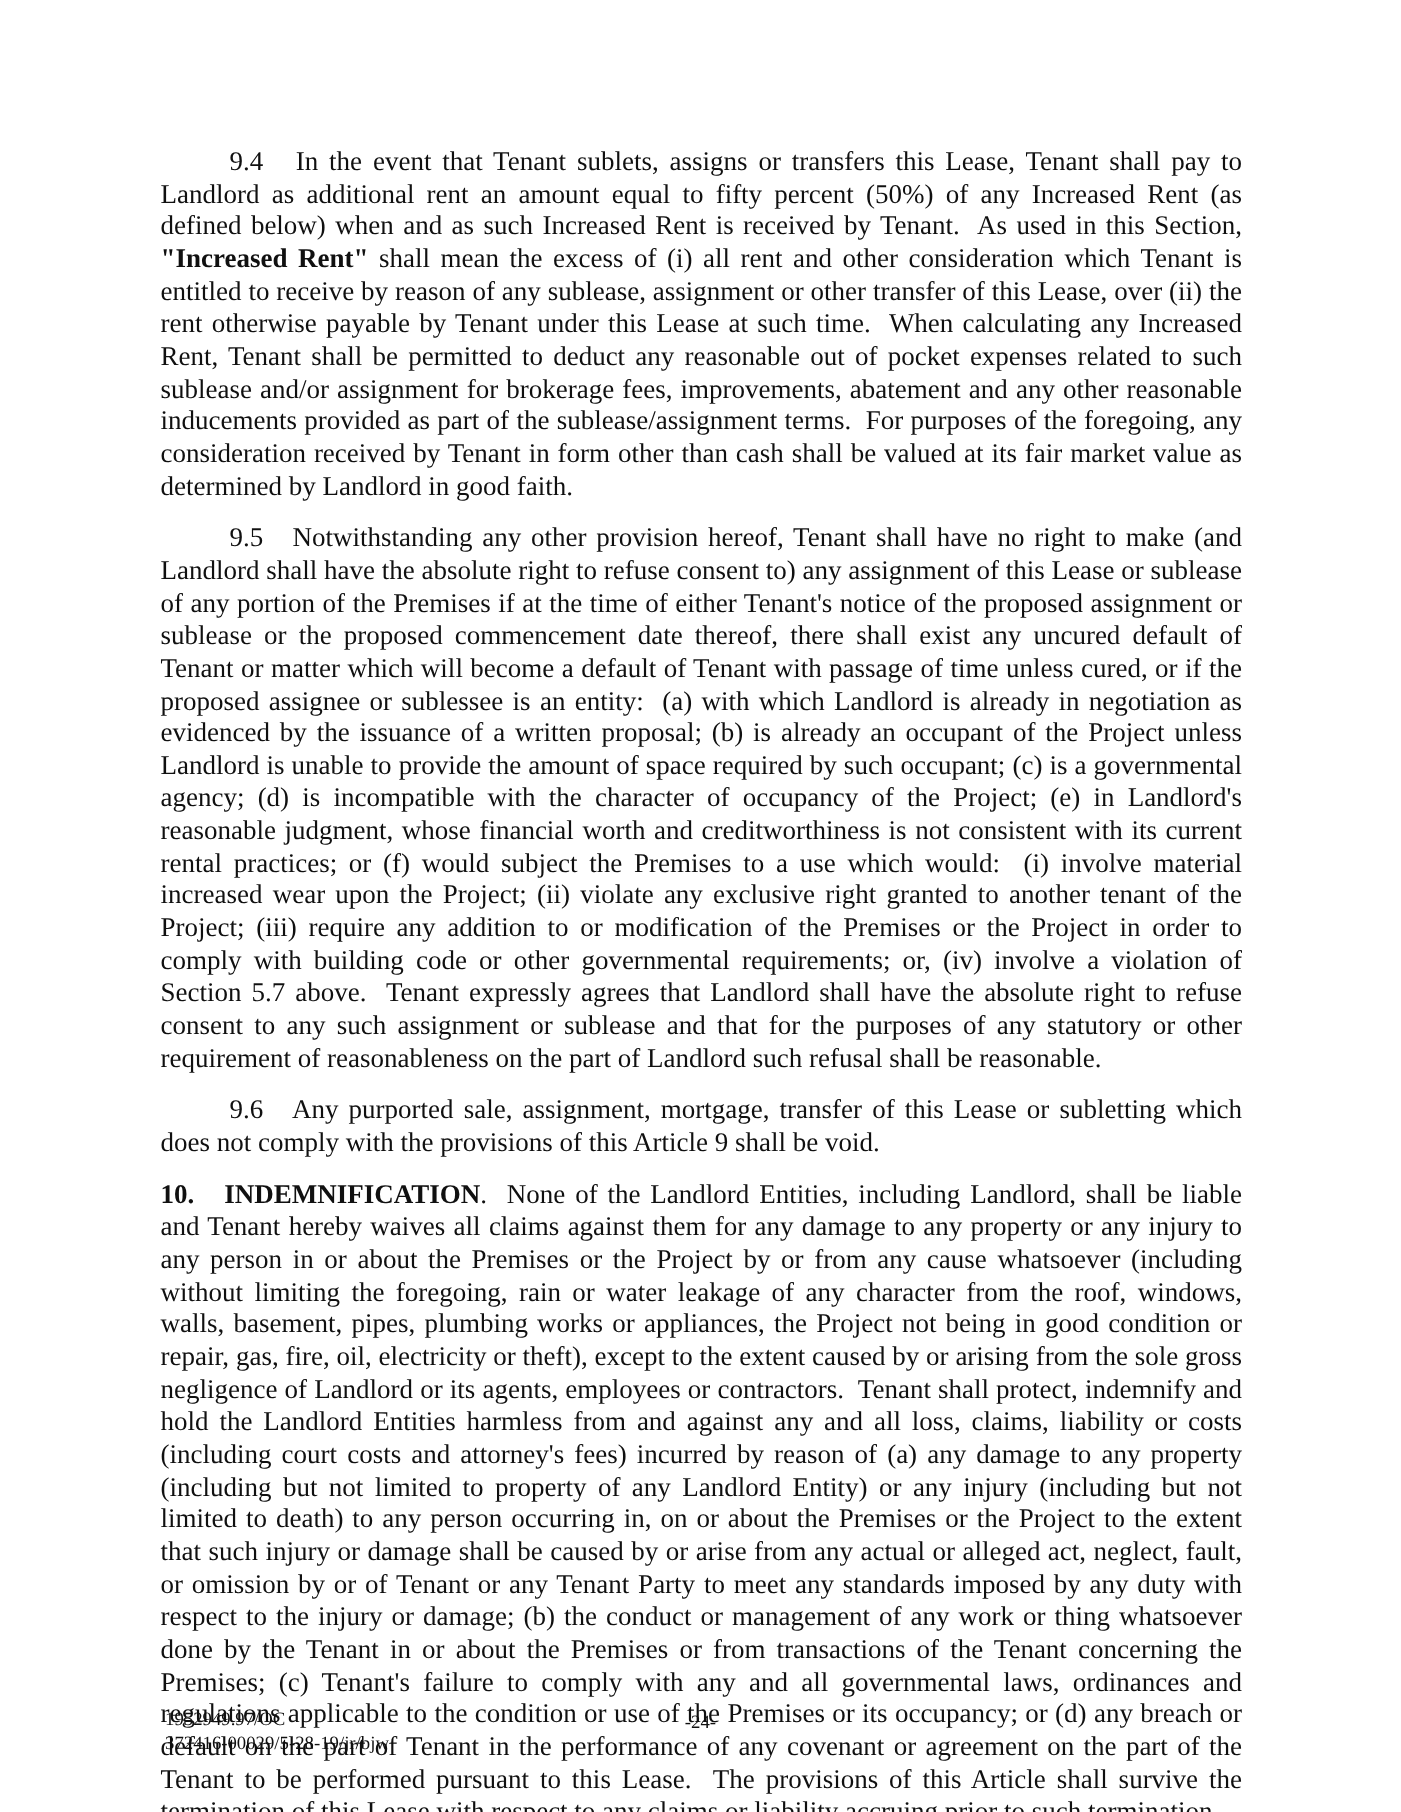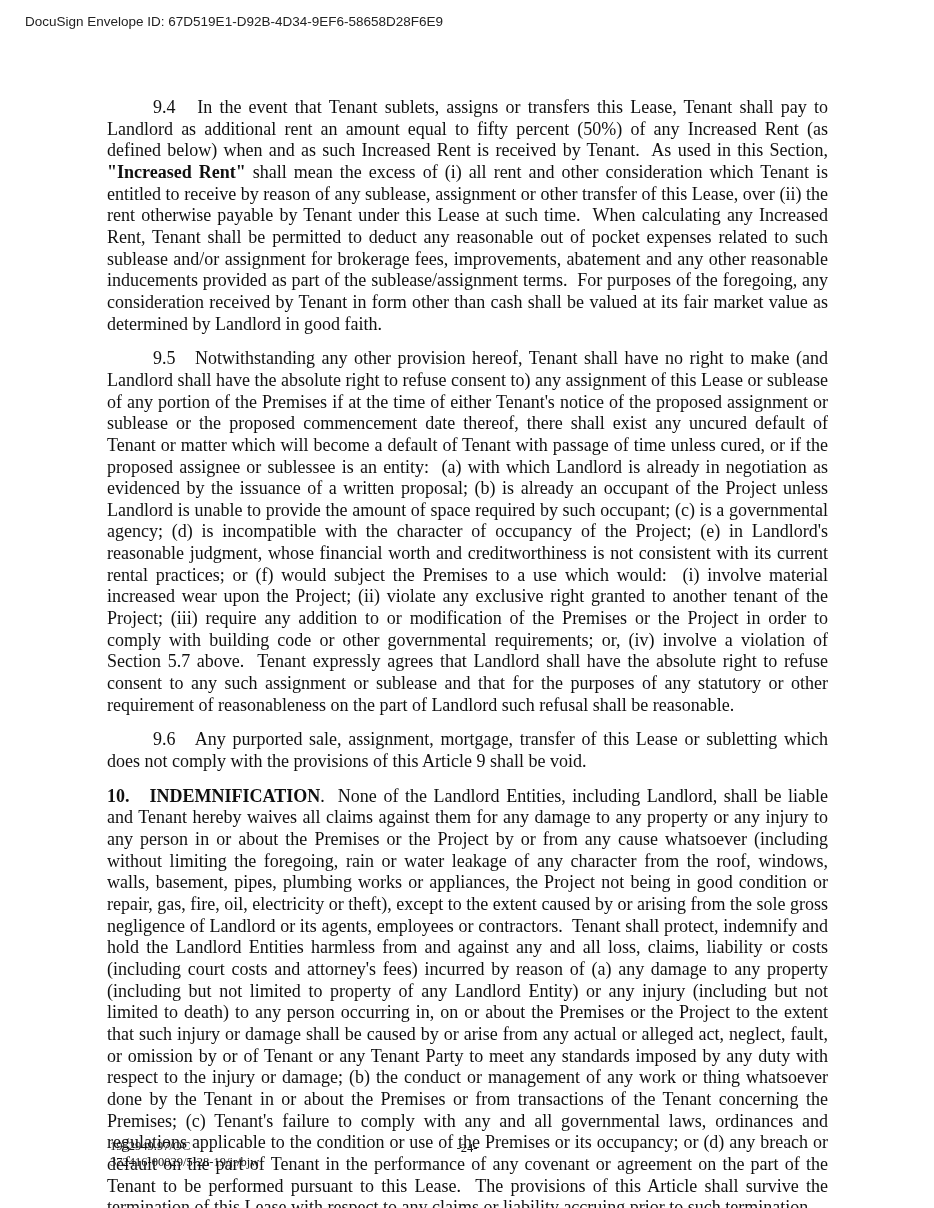--- a/index.html
+++ b/index.html
@@ -65,21 +65,20 @@
     left: 0;
     right: 0;
     top: 2px;
     text-align: center;
   }
 </style>
 </head>
 <body>
 
 <div class="page">
-  <div class="docusign-header">DocuSign Envelope ID: 67D519E1-D92B-4D34-9EF6-58658D28F6E9</div>
 
   <div class="doc-body">
       <p class="para indent"><span>9.4&nbsp;&nbsp; In the event that Tenant sublets, assigns or transfers this Lease, Tenant shall pay to Landlord as additional rent an amount equal to fifty percent (50%) of any Increased Rent (as defined below) when and as such Increased Rent is received by Tenant.&nbsp; As used in this Section, </span><b>"Increased Rent"</b><span> shall mean the excess of (i) all rent and other consideration which Tenant is entitled to receive by reason of any sublease, assignment or other transfer of this Lease, over (ii) the rent otherwise payable by Tenant under this Lease at such time.&nbsp; When calculating any Increased Rent, Tenant shall be permitted to deduct any reasonable out of pocket expenses related to such sublease and/or assignment for brokerage fees, improvements, abatement and any other reasonable inducements provided as part of the sublease/assignment terms.&nbsp; For purposes of the foregoing, any consideration received by Tenant in form other than cash shall be valued at its fair market value as determined by Landlord in good faith.</span></p>
       <p class="para indent"><span>9.5&nbsp;&nbsp; Notwithstanding any other provision hereof, Tenant shall have no right to make (and Landlord shall have the absolute right to refuse consent to) any assignment of this Lease or sublease of any portion of the Premises if at the time of either Tenant's notice of the proposed assignment or sublease or the proposed commencement date thereof, there shall exist any uncured default of Tenant or matter which will become a default of Tenant with passage of time unless cured, or if the proposed assignee or sublessee is an entity:&nbsp; (a) with which Landlord is already in negotiation as evidenced by the issuance of a written proposal; (b) is already an occupant of the Project unless Landlord is unable to provide the amount of space required by such occupant; (c) is a governmental agency; (d) is incompatible with the character of occupancy of the Project; (e) in Landlord's reasonable judgment, whose financial worth and creditworthiness is not consistent with its current rental practices; or (f) would subject the Premises to a use which would:&nbsp; (i) involve material increased wear upon the Project; (ii) violate any exclusive right granted to another tenant of the Project; (iii) require any addition to or modification of the Premises or the Project in order to comply with building code or other governmental requirements; or, (iv) involve a violation of Section 5.7 above.&nbsp; Tenant expressly agrees that Landlord shall have the absolute right to refuse consent to any such assignment or sublease and that for the purposes of any statutory or other requirement of reasonableness on the part of Landlord such refusal shall be reasonable.</span></p>
       <p class="para indent"><span>9.6&nbsp;&nbsp; Any purported sale, assignment, mortgage, transfer of this Lease or subletting which does not comply with the provisions of this Article 9 shall be void.</span></p>
       <p class="para"><b>10.</b><span class="tab"></span><b>INDEMNIFICATION</b><span>.&nbsp; None of the Landlord Entities, including Landlord, shall be liable and Tenant hereby waives all claims against them for any damage to any property or any injury to any person in or about the Premises or the Project by or from any cause whatsoever (including without limiting the foregoing, rain or water leakage of any character from the roof, windows, walls, basement, pipes, plumbing works or appliances, the Project not being in good condition or repair, gas, fire, oil, electricity or theft), except to the extent caused by or arising from the sole gross negligence of Landlord or its agents, employees or contractors.&nbsp; Tenant shall protect, indemnify and hold the Landlord Entities harmless from and against any and all loss, claims, liability or costs (including court costs and attorney's fees) incurred by reason of (a) any damage to any property (including but not limited to property of any Landlord Entity) or any injury (including but not limited to death) to any person occurring in, on or about the Premises or the Project to the extent that such injury or damage shall be caused by or arise from any actual or alleged act, neglect, fault, or omission by or of Tenant or any Tenant Party to meet any standards imposed by any duty with respect to the injury or damage; (b) the conduct or management of any work or thing whatsoever done by the Tenant in or about the Premises or from transactions of the Tenant concerning the Premises; (c) Tenant's failure to comply with any and all governmental laws, ordinances and regulations applicable to the condition or use of the Premises or its occupancy; or (d) any breach or default on the part of Tenant in the performance of any covenant or agreement on the part of the Tenant to be performed pursuant to this Lease.&nbsp; The provisions of this Article shall survive the termination of this Lease with respect to any claims or liability accruing prior to such termination.</span></p>
     </div>
 
   <div class="doc-footer">
     <div class="footer-left">

